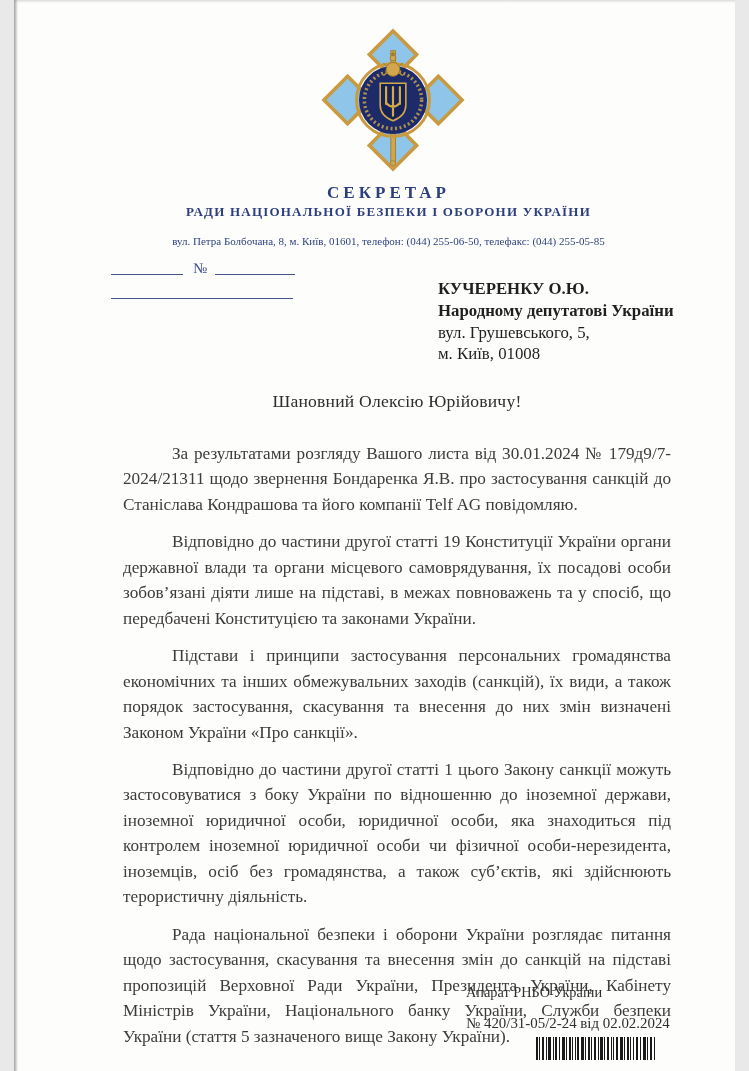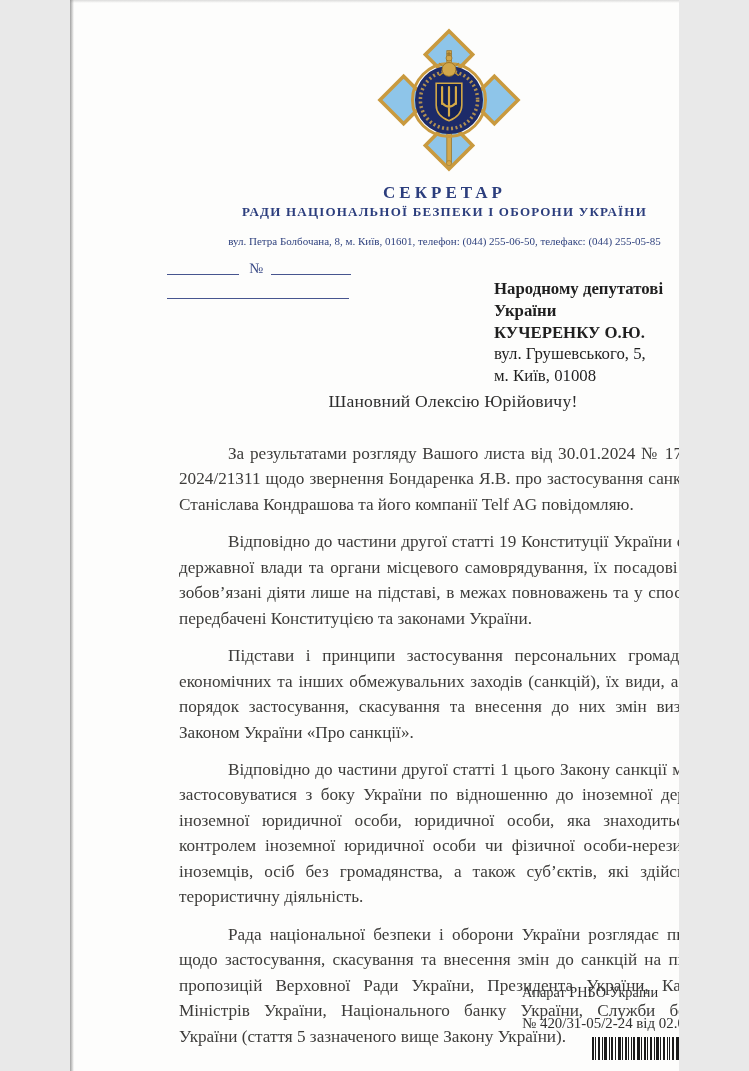--- a/index.html
+++ b/index.html
@@ -1,17 +1,17 @@
 <!DOCTYPE html>
 <html><head>
 <meta charset="utf-8">
 <style>
   html,body { margin:0; padding:0; background:#e9e9e9; }
   .page {
-    position:relative; width:609px; height:1071px; margin:0 auto;
+    position:relative; width:721px; height:1071px; margin:0 auto;
     background:#fdfdfc; overflow:hidden;
     font-family:"Liberation Serif","DejaVu Serif",serif;
   }
   .scan-edge-left {
     position:absolute; left:0; top:0; width:4px; height:100%;
     background:linear-gradient(90deg, rgba(70,70,70,.5), rgba(120,120,120,0));
   }
   .scan-edge-top {
     position:absolute; left:0; top:0; width:100%; height:3px;
     background:linear-gradient(180deg, rgba(120,120,120,.25), rgba(120,120,120,0));
@@ -79,22 +79,22 @@
   <div class="refblock">
     <div class="ref-row1">
       <div class="seg seg1"></div>
       <div class="no-symbol">№</div>
       <div class="seg seg2"></div>
     </div>
     <div class="ref-row2"></div>
   </div>
 
   <div class="recipient">
+    <div class="bold">КУЧЕРЕНКУ О.Ю.</div>
     <div class="bold">Народному депутатові України</div>
-    <div class="bold">КУЧЕРЕНКУ О.Ю.</div>
     <div>вул. Грушевського, 5,</div>
     <div>м. Київ, 01008</div>
   </div>
 
   <div class="salutation">Шановний Олексію Юрійовичу!</div>
 
   <div class="bodytext">
     <p>За результатами розгляду Вашого листа від 30.01.2024 № 179д9/7-2024/21311 щодо звернення Бондаренка Я.В. про застосування санкцій до Станіслава Кондрашова та його компанії Telf AG повідомляю.</p>
     <p>Відповідно до частини другої статті 19 Конституції України органи державної влади та органи місцевого самоврядування, їх посадові особи зобов’язані діяти лише на підставі, в межах повноважень та у спосіб, що передбачені Конституцією та законами України.</p>
     <p>Підстави і принципи застосування персональних громадянства економічних та інших обмежувальних заходів (санкцій), їх види, а також порядок застосування, скасування та внесення до них змін визначені Законом України «Про санкції».</p>

